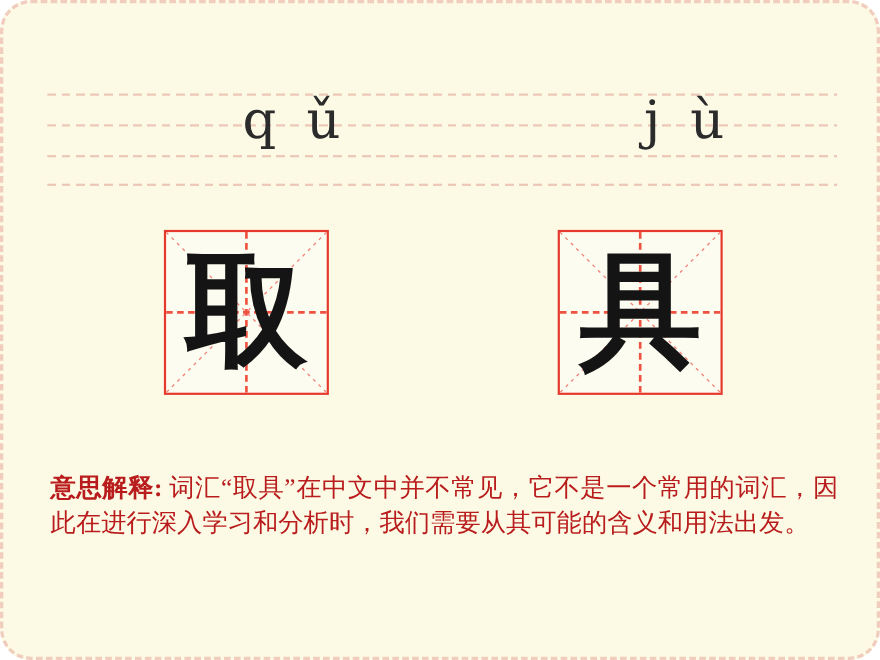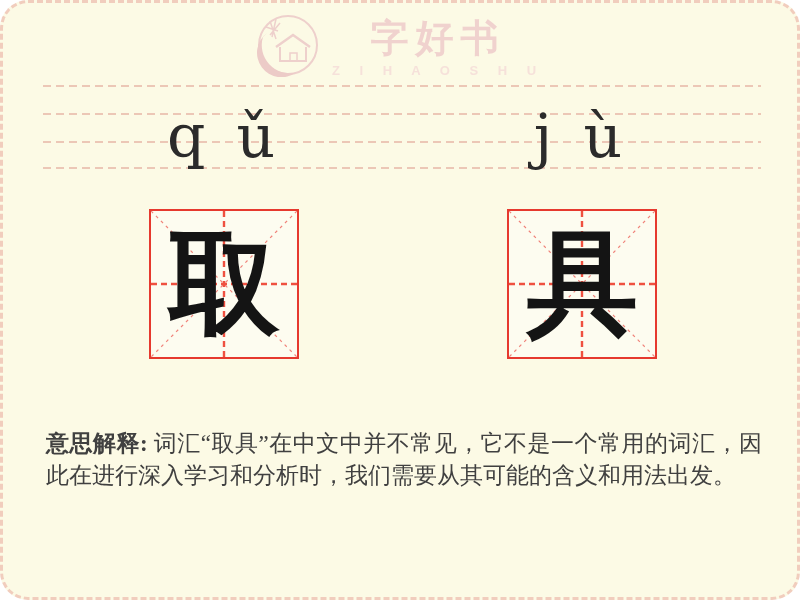--- a/index.html
+++ b/index.html
@@ -63,28 +63,29 @@
     height: 2px;
     background: repeating-linear-gradient(90deg, #ecc7b6 0 8px, transparent 8px 13px);
   }
   .gl1 { top: 82px; }
   .gl2 { top: 110px; }
   .gl3 { top: 138px; }
   .gl4 { top: 164px; }
 
   .pinyin {
     position: absolute;
-    top: 103px;
+    top: 82px;
     transform: translateX(-50%);
-    font-size: 60px;
+    font-size: 48px;
     line-height: 1;
     letter-spacing: 6px;
     color: #2b2b2b;
     white-space: nowrap;
     font-family: "DejaVu Serif", "Liberation Serif", serif;
+    margin-left: 44px;
   }
   .pinyin-1 { left: 221px; }
   .pinyin-2 { left: 578px; text-align: right; }
 
   
   .char-box {
     position: absolute;
     top: 206px;
     width: 150px;
     height: 150px;
@@ -114,45 +115,31 @@
   }
 
   
   .meaning {
     position: absolute;
     left: 43px;
     top: 402px;
     width: 716px;
     font-size: 23px;
     line-height: 32px;
-    color: #404040;
+    color: #b91c1c;
     text-align: justify;
     font-family: "Liberation Serif", "DejaVu Serif", serif;
   }
   .meaning .label { font-weight: bold; }
 </style>
 </head>
 <body>
 
 <div class="card">
 
-  <div class="logo">
-    <svg class="logo-icon" viewBox="0 0 64 64" aria-hidden="true">
-      <circle cx="32" cy="32" r="29" fill="none" stroke="#eed0cc" stroke-width="2"></circle>
-      <path d="M7,24 A28,28 0 0 0 40,59.5 A24,24 0 0 1 11,20 Z" fill="#eccbc7"></path>
-      <path d="M20,34 L37,22 L54,34" fill="none" stroke="#eed0cc" stroke-width="2.5"></path>
-      <path d="M24,34 L24,48 L50,48 L50,34" fill="none" stroke="#eed0cc" stroke-width="2"></path>
-      <rect x="34" y="40" width="7" height="8" fill="none" stroke="#eed0cc" stroke-width="1.5"></rect>
-      <path d="M14,8 L20,26 M10,14 L22,18 M20,6 L16,24 M24,10 L14,22" fill="none" stroke="#eed0cc" stroke-width="1.5"></path>
-    </svg>
-    <div class="logo-text-col">
-      <div class="logo-brand">字好书</div>
-      <div class="logo-latin">Z I H A O S H U</div>
-    </div>
-  </div>
 
   <div class="guide-line gl1"></div>
   <div class="guide-line gl2"></div>
   <div class="guide-line gl3"></div>
   <div class="guide-line gl4"></div>
 
   <div class="pinyin pinyin-1">q ǔ</div>
   <div class="pinyin pinyin-2">j ù</div>
 
   <div class="char-box box-1">

